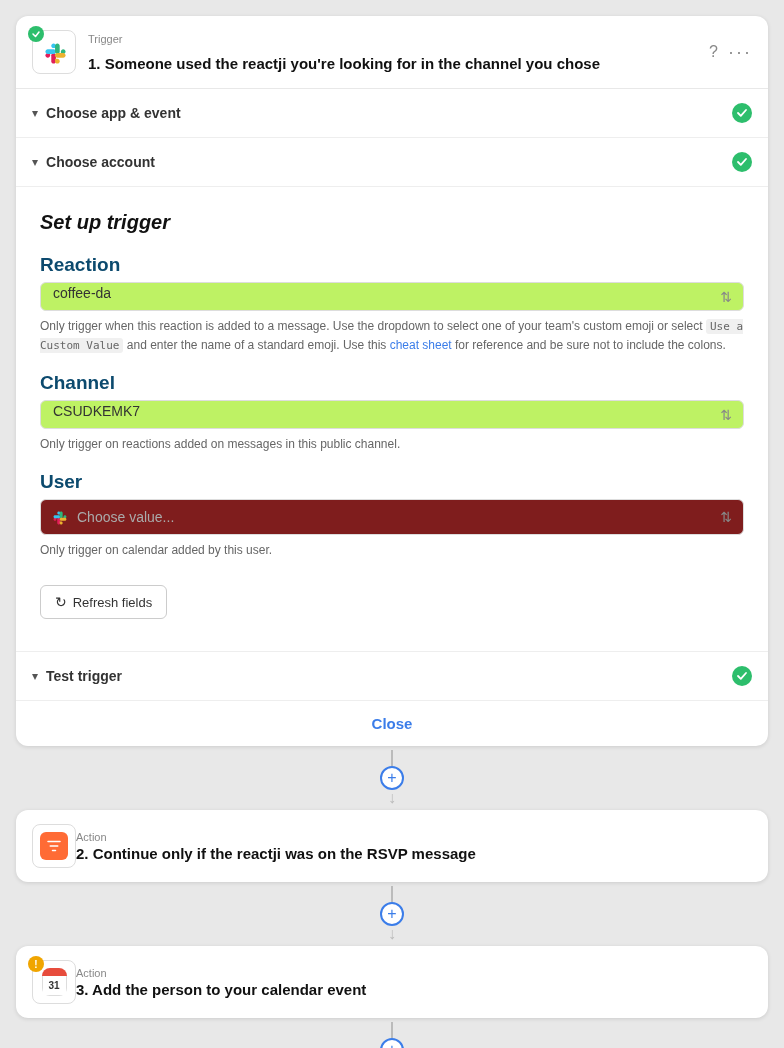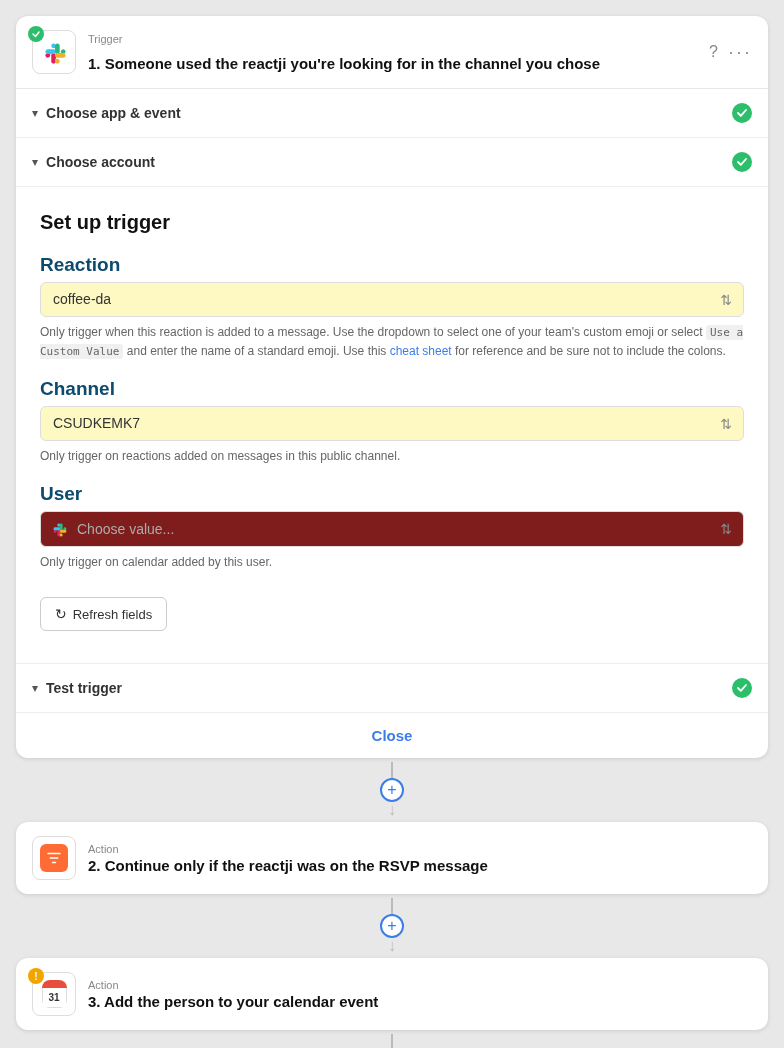--- a/index.html
+++ b/index.html
@@ -131,39 +131,40 @@
     
     .setup-panel {
       padding: 24px 24px 32px;
     }
 
     .setup-title {
       font-size: 20px;
       font-weight: 700;
       margin-bottom: 20px;
       color: #111;
+      font-style: italic;
     }
 
     .field-group {
       margin-bottom: 18px;
     }
 
     .field-label {
       font-size: 19px;
       font-weight: 600;
       color: #0c4a6e;
       margin-bottom: 6px;
     }
 
     .field-select {
       width: 100%;
-      background: #fef9c3;
+      background: #bef264;
       border: 1px solid #ddd;
       border-radius: 6px;
-      padding: 8px 34px 9px 12px;
+      padding: 2px 34px 9px 12px;
       font-size: 14px;
       color: #333;
       appearance: none;
       -webkit-appearance: none;
       cursor: pointer;
       outline: none;
       position: relative;
     }
 
     .select-wrapper {
@@ -333,21 +334,20 @@
     
     .action-card {
       background: #fff;
       border-radius: 12px;
       width: 100%;
       max-width: 752px;
       box-shadow: 0 1px 4px rgba(0,0,0,0.12);
       display: flex;
       align-items: center;
       padding: 14px 16px;
-      gap: 12px;
     }
 
     .action-icon-wrap {
       width: 44px;
       height: 44px;
       border-radius: 8px;
       background: #fff;
       border: 1px solid #ddd;
       display: flex;
       align-items: center;

